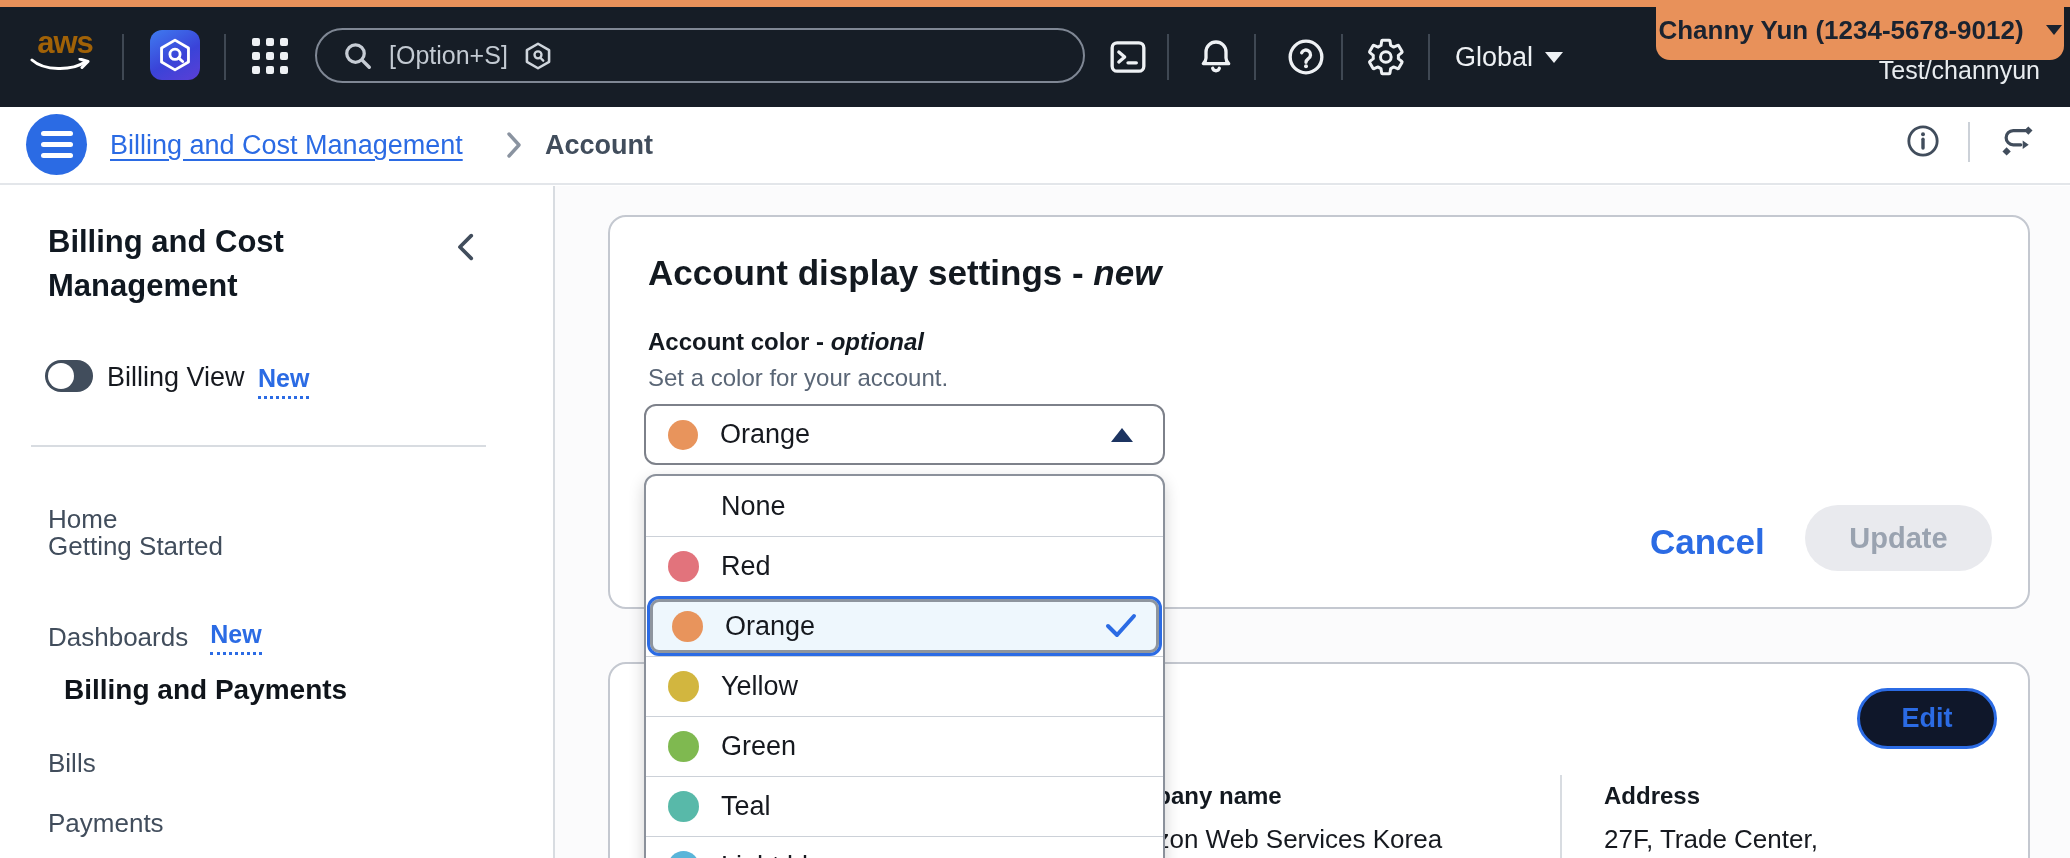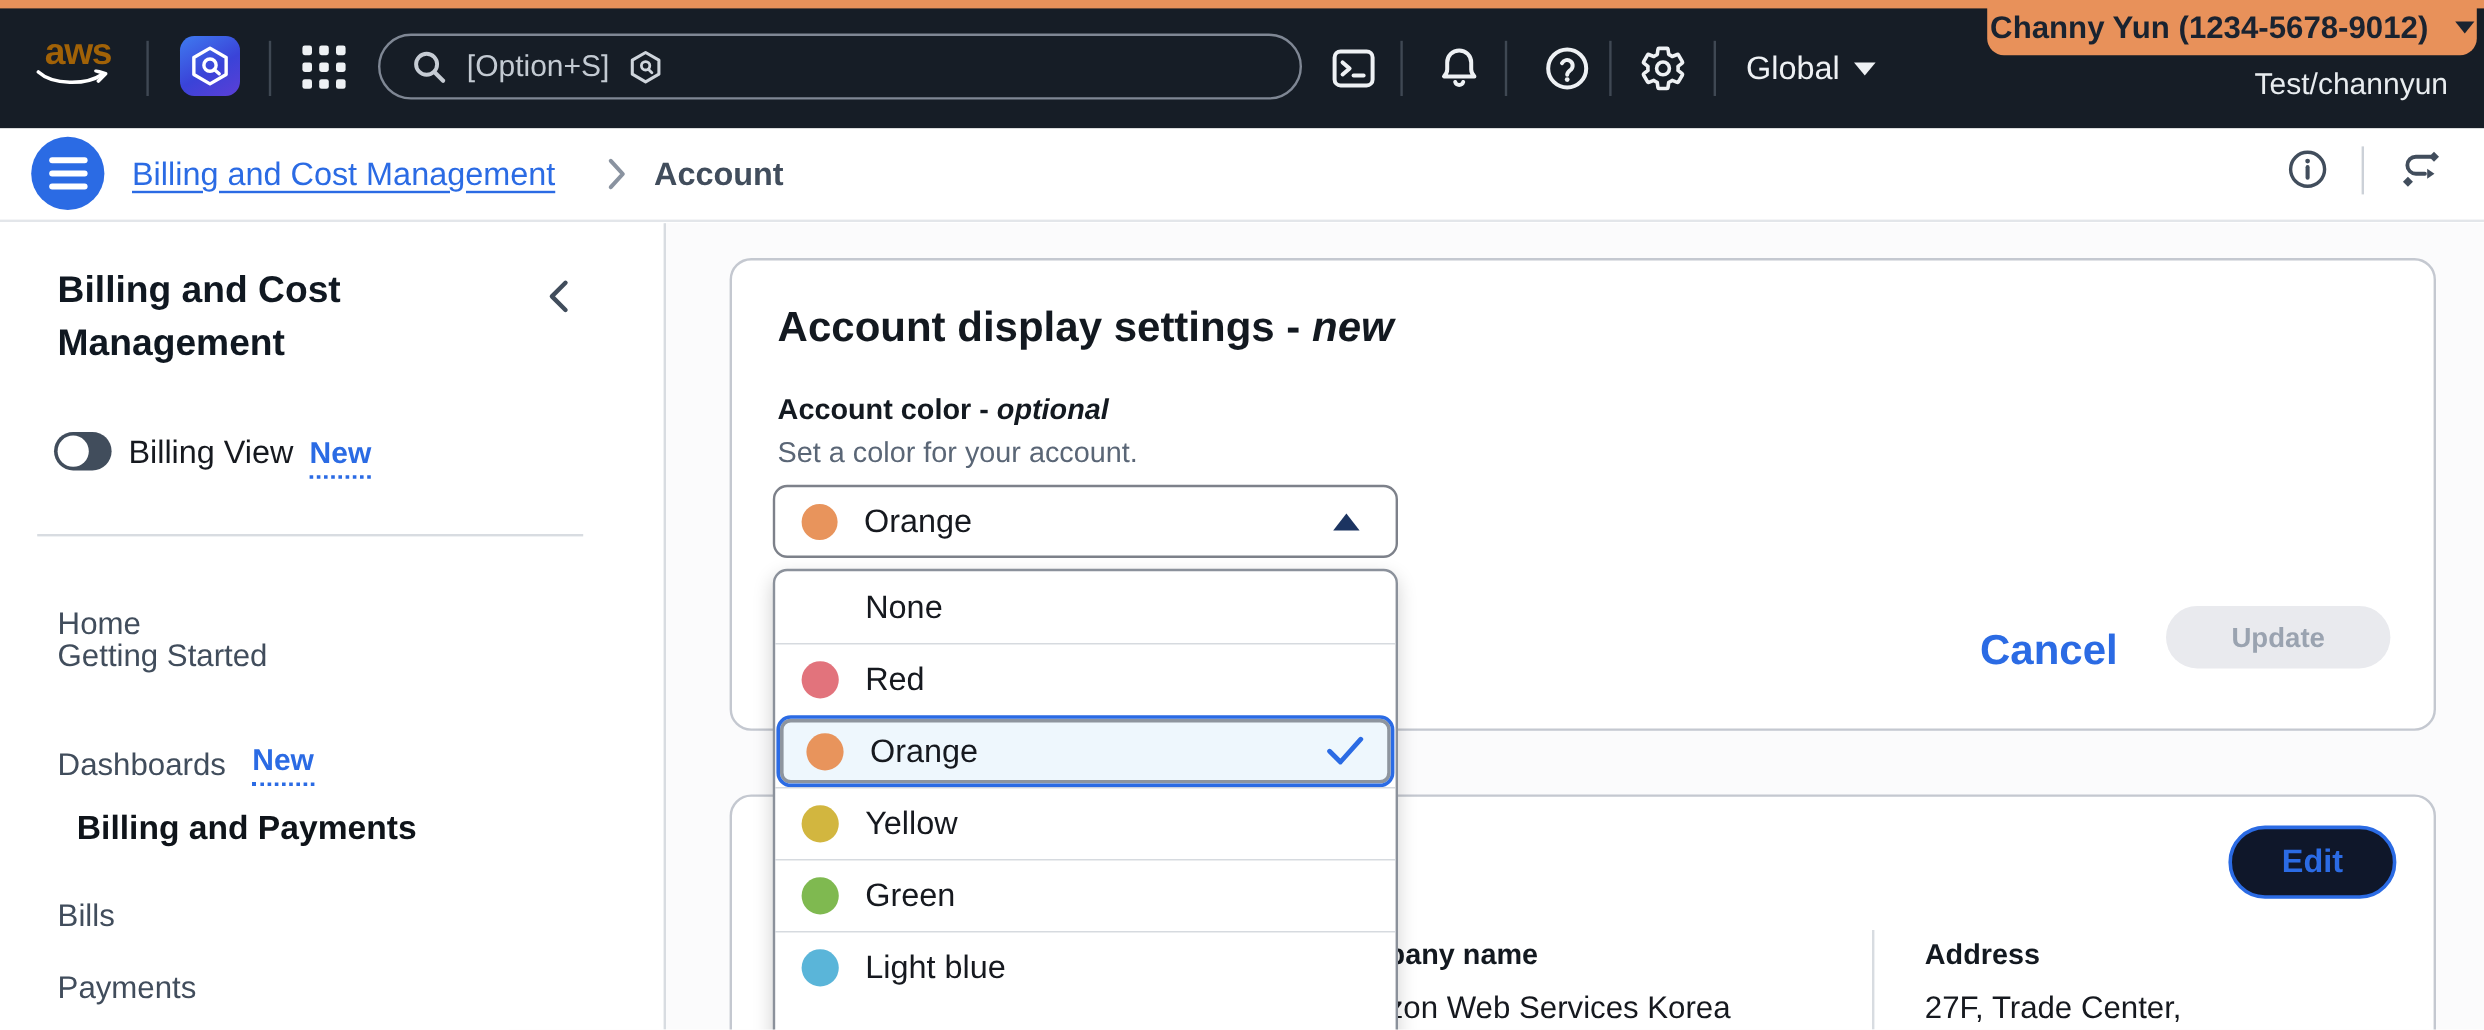--- a/index.html
+++ b/index.html
@@ -27,21 +27,21 @@
     border-radius:28px; display:flex; align-items:center; padding:0 26px; gap:16px; }
   .search-placeholder { font-style:italic; font-size:27px; color:#b7bfc9; flex:1; }
   .search-shortcut { font-size:25px; color:#c3cad2; }
 
   .hicon { top:34px; width:46px; height:46px; display:flex; align-items:center; justify-content:center; }
   .global { left:1455px; top:34px; height:46px; display:flex; align-items:center; gap:12px;
     color:#eef1f4; font-size:27px; }
   .caret-down-sm { width:0; height:0; border-left:9px solid transparent; border-right:9px solid transparent;
     border-top:11px solid #eef1f4; }
 
-  .account-tab { left:1656px; top:0; width:408px; height:46px; background:#e8915a;
+  .account-tab { left:1656px; top:0; width:408px; height:60px; background:#e8915a;
     border-radius:0 0 14px 14px; display:flex; align-items:center; justify-content:center; gap:22px; z-index:4; }
   .account-tab .label { color:#1a2330; font-weight:700; font-size:26px; }
   .account-tab .caret { width:0; height:0; border-left:8px solid transparent; border-right:8px solid transparent;
     border-top:10px solid #1a2330; }
   .account-sub { left:1660px; top:56px; width:380px; text-align:right; color:#e8ecef; font-size:25px; }
 
   
   .crumb-band { left:0; top:107px; width:2070px; height:78px; background:#fff;
     border-bottom:2px solid #e3e6ea; }
   .hamburger { left:26px; top:114px; width:61px; height:61px; border-radius:50%;
@@ -93,22 +93,22 @@
     padding:0 22px; border-top:1px solid #ccd1d8; font-size:27px; color:#16191f; }
   .opt:first-child { border-top:none; }
   .opt .swatch { width:31px; height:31px; }
   .opt.selected { border-top:none; border:3px solid #2b6be4; border-radius:12px;
     background:#eef7fd; box-shadow:inset 0 0 0 3px #8e959e; margin:0 1px; }
   .opt.selected .check { margin-left:auto; }
   .opt-label { white-space:nowrap; }
 
   .cancel-btn { left:1650px; top:522px; font-size:35px; font-weight:700; color:#2b6be4;
     background:none; border:none; font-family:inherit; }
-  .update-btn { left:1805px; top:505px; width:187px; height:52px; border-radius:33px;
-    background:#e9eaee; color:#9aa3b0; font-size:23px; font-weight:700; border:none;
+  .update-btn { left:1805px; top:505px; width:187px; height:66px; border-radius:33px;
+    background:#e9eaee; color:#9aa3b0; font-size:29px; font-weight:700; border:none;
     font-family:inherit; display:flex; align-items:center; justify-content:center; }
 
   .edit-btn { left:1857px; top:688px; width:140px; height:61px; border-radius:31px;
     background:#0f172a; border:3px solid #2b6be4; color:#2b6be4; font-size:27px; font-weight:700;
     font-family:inherit; display:flex; align-items:center; justify-content:center; }
   .kv-label { font-size:24px; font-weight:700; color:#131920; }
   .kv-value { font-size:26px; color:#16191f; margin-top:14px; }
   .col-company { left:1103px; top:782px; }
   .col-address { left:1604px; top:782px; }
   .col-divider { left:1560px; top:775px; width:2px; height:83px; background:#d8dce1; }
@@ -315,16 +315,20 @@
   </div>
   <div class="opt">
     <span class="swatch" style="background: rgb(210, 182, 63);"></span>
     <span class="opt-label">Yellow</span>
   </div>
   <div class="opt">
     <span class="swatch" style="background: rgb(127, 185, 80);"></span>
     <span class="opt-label">Green</span>
   </div>
   <div class="opt">
+    <span class="swatch" style="background: rgb(88, 185, 169);"></span>
+    <span class="opt-label">Teal</span>
+  </div>
+  <div class="opt">
     <span class="swatch" style="background: rgb(90, 181, 217);"></span>
     <span class="opt-label">Light blue</span>
   </div>
 </div>
 
 </body></html>

